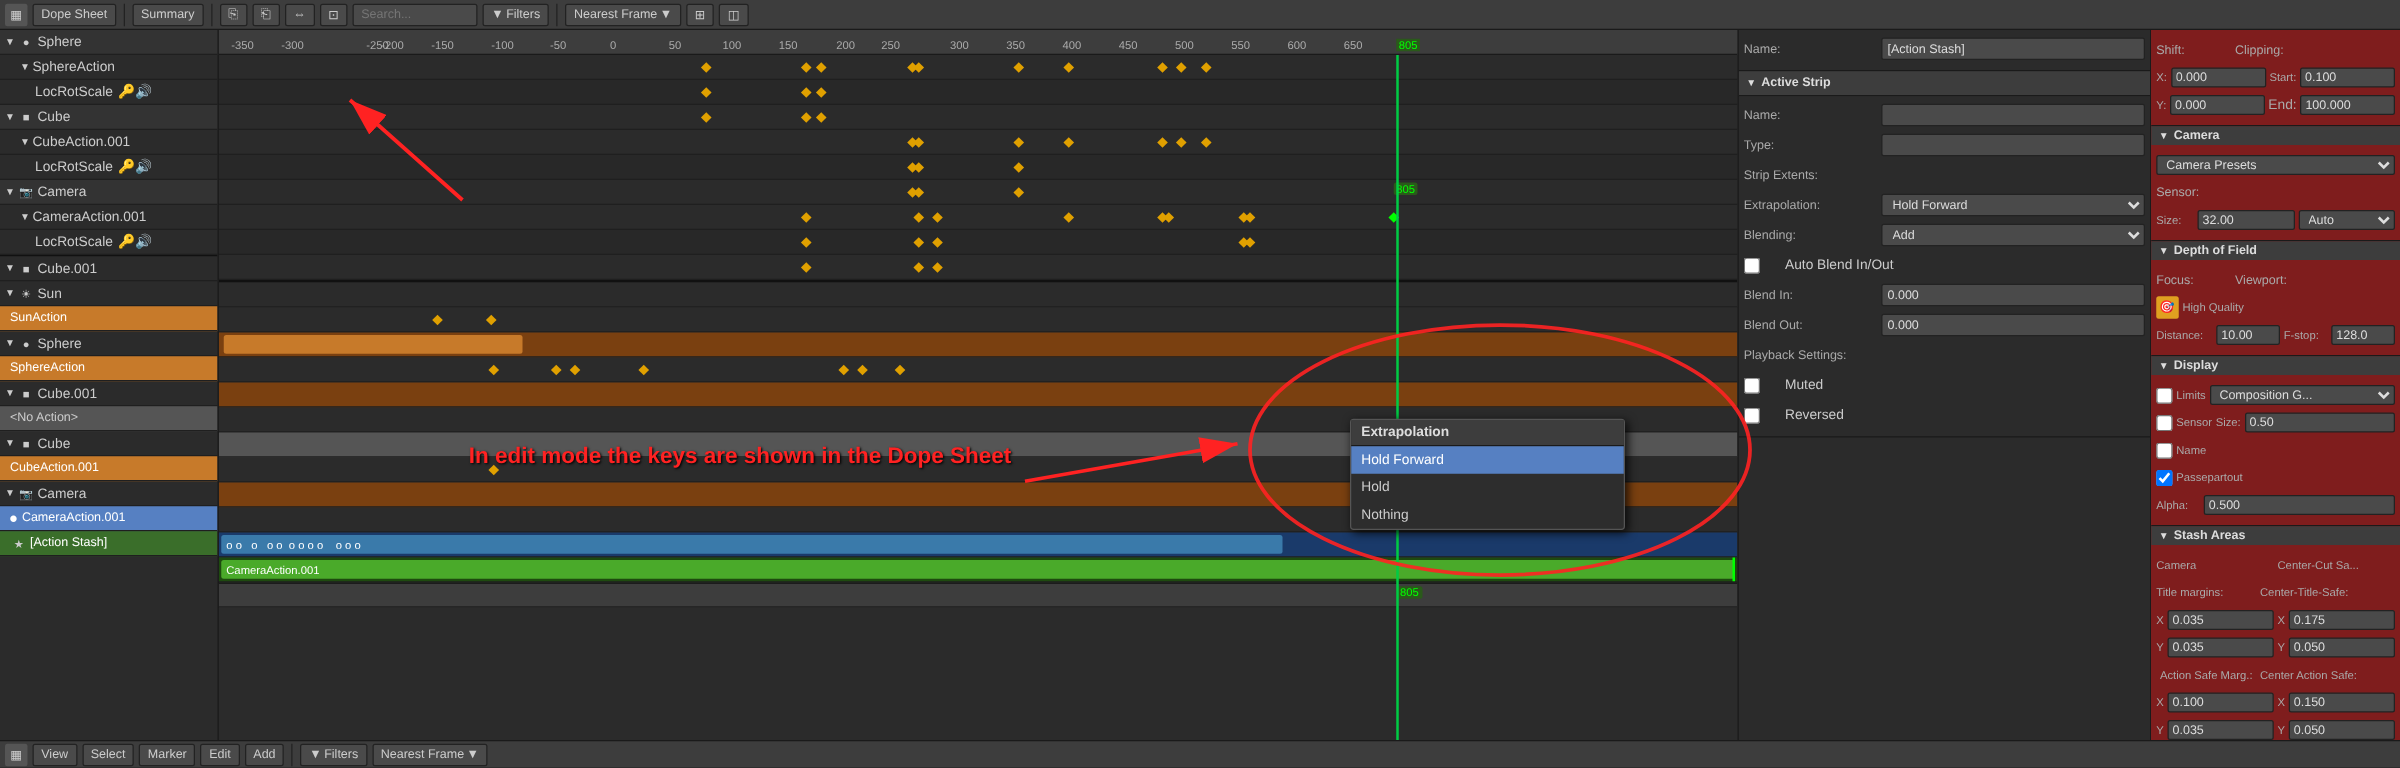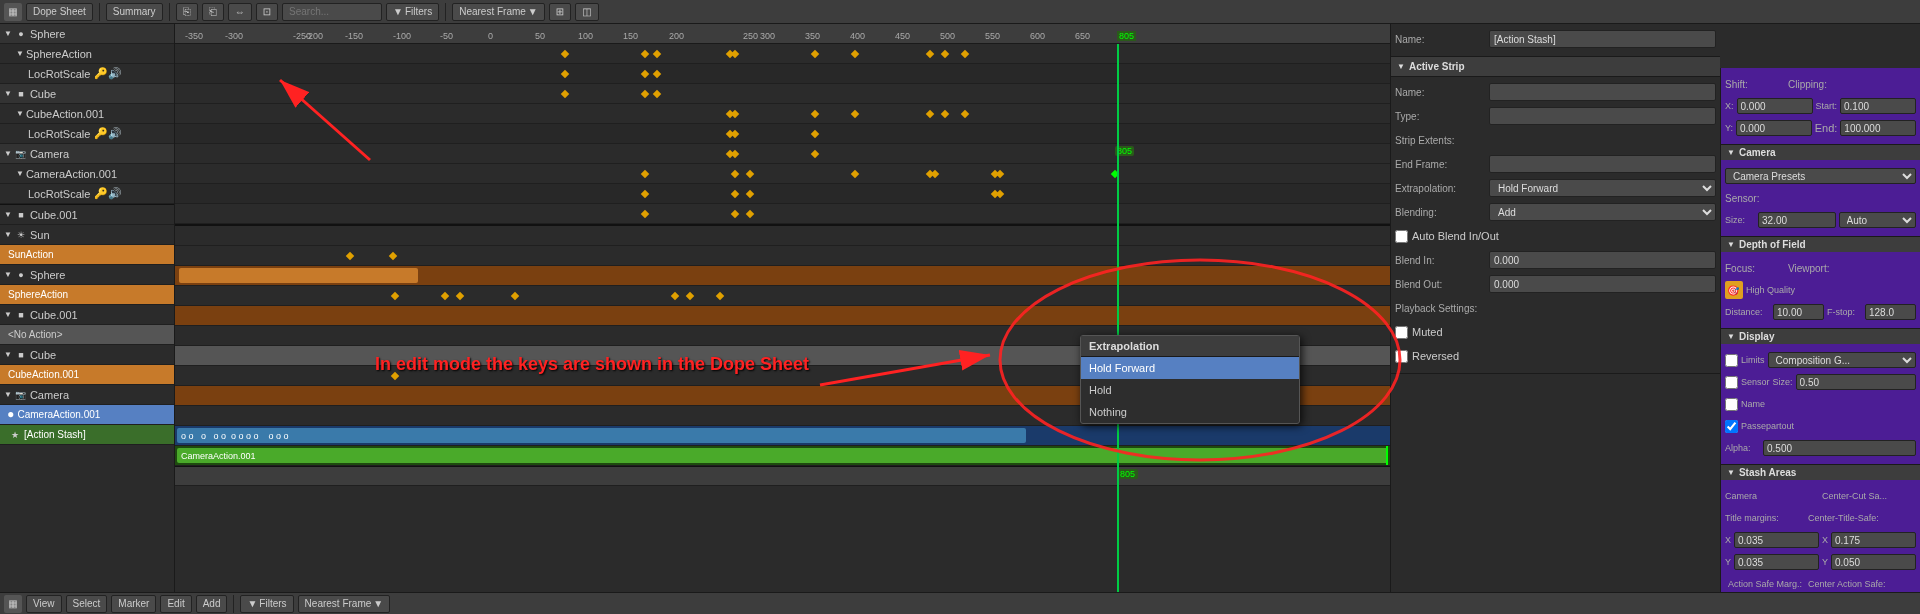--- a/index.html
+++ b/index.html
@@ -188,21 +188,21 @@
     }
     .panel-section {
       padding: 4px;
       border-bottom: 1px solid #1a1a1a;
     }
     .panel-row {
       display: flex;
       align-items: center;
       height: 22px;
       margin-bottom: 2px;
-      gap: 4px;
+      gap: 20px;
     }
     .panel-field-label {
       font-size: 10px;
       color: #aaa;
       width: 90px;
       flex-shrink: 0;
     }
     .panel-input {
       flex: 1;
       height: 18px;
@@ -266,25 +266,24 @@
     .annotation-text {
       font-size: 18px;
       font-weight: bold;
       color: #ff2222;
       text-shadow: 1px 1px 2px #000;
     }
 
     
     .right-props {
       width: 175px;
-      background: #4c1d95;
+      background: #7f1d1d;
       border-left: 1px solid #1a1a1a;
       overflow-y: auto;
       flex-shrink: 0;
-      margin-top: 44px;
     }
     .rp-section {
       padding: 4px;
       border-bottom: 1px solid #1a1a1a;
     }
     .rp-header {
       background: #3d3d3d;
       padding: 2px 6px;
       font-size: 10px;
       font-weight: bold;
@@ -478,21 +477,21 @@
         <div style="position:absolute; left:90px; font-size:9px; color:#aaa;margin-left:28px;">-250</div>
         <div style="position:absolute; left:130px; font-size:9px; color:#aaa;">-200</div>
         <div style="position:absolute; left:170px; font-size:9px; color:#aaa;">-150</div>
         <div style="position:absolute; left:218px; font-size:9px; color:#aaa;">-100</div>
         <div style="position:absolute; left:265px; font-size:9px; color:#aaa;">-50</div>
         <div style="position:absolute; left:313px; font-size:9px; color:#aaa;">0</div>
         <div style="position:absolute; left:360px; font-size:9px; color:#aaa;">50</div>
         <div style="position:absolute; left:403px; font-size:9px; color:#aaa;">100</div>
         <div style="position:absolute; left:448px; font-size:9px; color:#aaa;">150</div>
         <div style="position:absolute; left:494px; font-size:9px; color:#aaa;">200</div>
-        <div style="position:absolute; left:568px; font-size:9px; color:#aaa;">250</div>
+        <div style="position:absolute; left:530px; font-size:9px; color:#aaa;">250</div>
         <div style="position:absolute; left:585px; font-size:9px; color:#aaa;">300</div>
         <div style="position:absolute; left:630px; font-size:9px; color:#aaa;">350</div>
         <div style="position:absolute; left:675px; font-size:9px; color:#aaa;">400</div>
         <div style="position:absolute; left:720px; font-size:9px; color:#aaa;">450</div>
         <div style="position:absolute; left:765px; font-size:9px; color:#aaa;">500</div>
         <div style="position:absolute; left:810px; font-size:9px; color:#aaa;">550</div>
         <div style="position:absolute; left:855px; font-size:9px; color:#aaa;">600</div>
         <div style="position:absolute; left:900px; font-size:9px; color:#aaa;">650</div>
         <div style="position:absolute; left:942px; font-size:9px; color:#aaa; background:#2a5a1a; color:#0f0; padding:0 2px;">805</div>
       </div>
@@ -657,24 +656,20 @@
       <div class="panel-row">
         <span class="panel-field-label">Name:</span>
         <input class="panel-input" type="text" value="" style="">
       </div>
       <div class="panel-row">
         <span class="panel-field-label">Type:</span>
         <input class="panel-input" type="text" value="" style="">
       </div>
       <div class="panel-row">
         <span class="panel-field-label">Strip Extents:</span>
-      </div>
-      <div class="panel-row">
-        <span class="panel-field-label">End Frame:</span>
-        <input class="panel-input" type="text" value="" style="">
       </div>
       <div class="panel-row">
         <span class="panel-field-label">Extrapolation:</span>
         <select class="panel-select">
           <option>Hold Forward</option>
           <option>Hold</option>
           <option>Nothing</option>
         </select>
       </div>
       <div class="panel-row">

